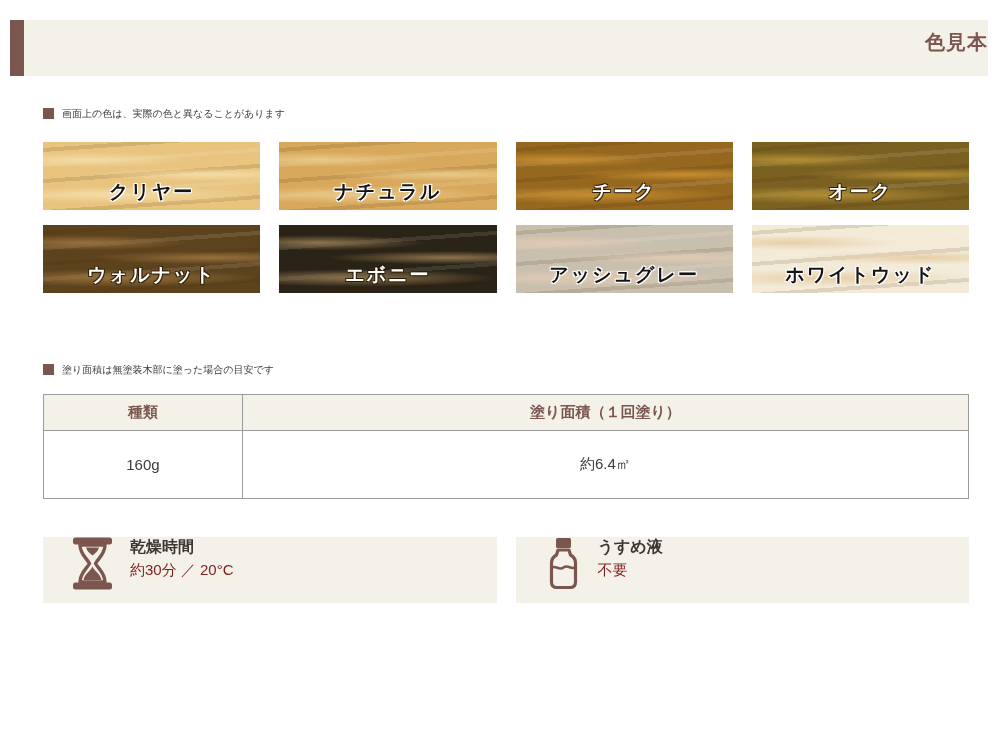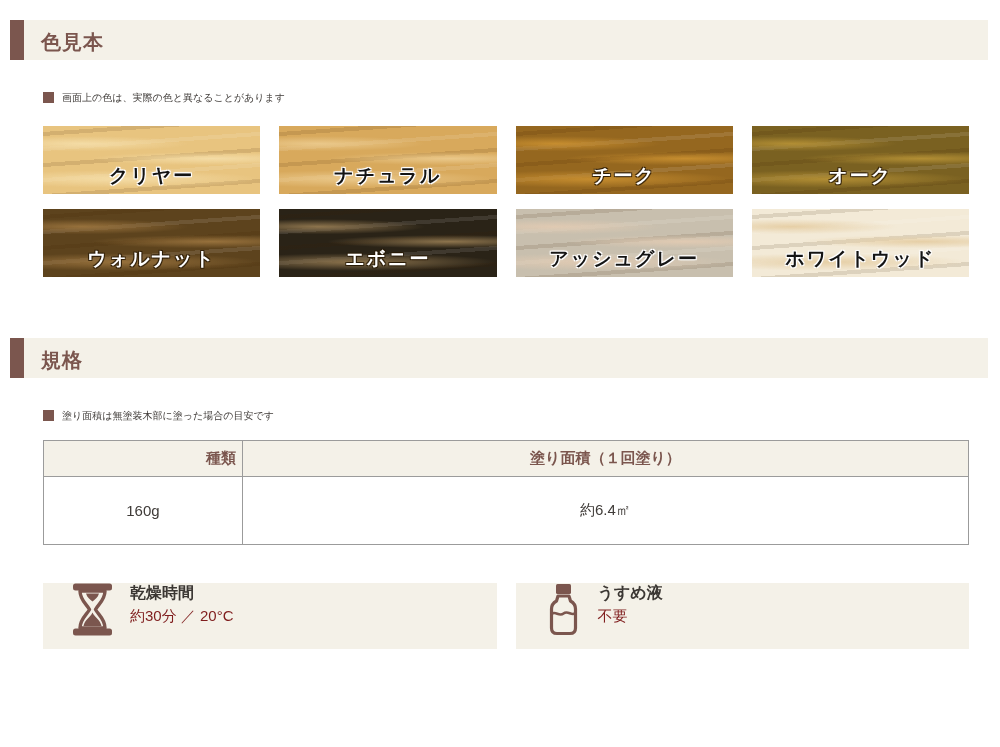--- a/index.html
+++ b/index.html
@@ -12,21 +12,21 @@
   html,body{margin:0;padding:0;background:#ffffff;}
   body{
     width:1000px;height:747px;
     font-family:"Liberation Sans","DejaVu Sans",sans-serif;
     color:var(--text);
     overflow:hidden;
   }
   .page{padding-top:20px;}
 
   
-  .sec-header{display:flex;height:40px;margin:0 12px 0 10px;}
+  .sec-header{display:flex;height:56px;margin:0 12px 0 10px;text-align:right;}
   .sec-bar{width:14px;background:var(--accent);flex:0 0 14px;}
   .sec-title{
     flex:1;margin:0;background:var(--section-bg);color:var(--accent);
     font-size:20px;font-weight:bold;line-height:44px;padding-left:17px;
     letter-spacing:1px;
   }
 
   .sec-body{margin:0 31px 0 43px;}
 
   
@@ -74,21 +74,21 @@
     font-size:15px;
   }
   .spec-table th,.spec-table td{
     border:1px solid var(--table-border);text-align:center;
   }
   .spec-table th{
     background:var(--section-bg);color:var(--accent);
     font-weight:bold;padding:8px 6px;
   }
   .spec-table td{background:#fff;padding:24px 6px;color:var(--text);}
-  .spec-table .col-type{width:21.5%;text-align:right;}
+  .spec-table .col-type{width:21.5%;}
 
   
   .info-row{display:flex;gap:19px;margin-top:38px;}
   .info-box{
     flex:1;background:var(--section-bg);height:66px;
     display:flex;align-items:flex-start;padding-left:29px;gap:17px;
   }
   .info-icon{flex:0 0 auto;display:flex;}
   .info-title{margin:0 0 3px 0;font-size:16px;font-weight:bold;color:#3b3733;}
   .info-value{font-size:15px;color:#7f1d1d;}
@@ -135,24 +135,20 @@
           <figcaption class="swatch-label">アッシュグレー</figcaption>
         </figure>
         <figure class="swatch label-dark" style="--base: #f3ead7; --streak: #e6cfa6;">
           <figcaption class="swatch-label">ホワイトウッド</figcaption>
         </figure>
       </div>
     </div>
   </section>
 
   <section class="specs-section">
-    <header class="sec-header">
-      <span class="sec-bar"></span>
-      <h2 class="sec-title">規格</h2>
-    </header>
 
     <div class="sec-body">
       <ul class="notes">
         <li class="note">
           <span class="bullet-sq"></span>
           <span>塗り面積は無塗装木部に塗った場合の目安です</span>
         </li>
       </ul>
 
       <table class="spec-table">

